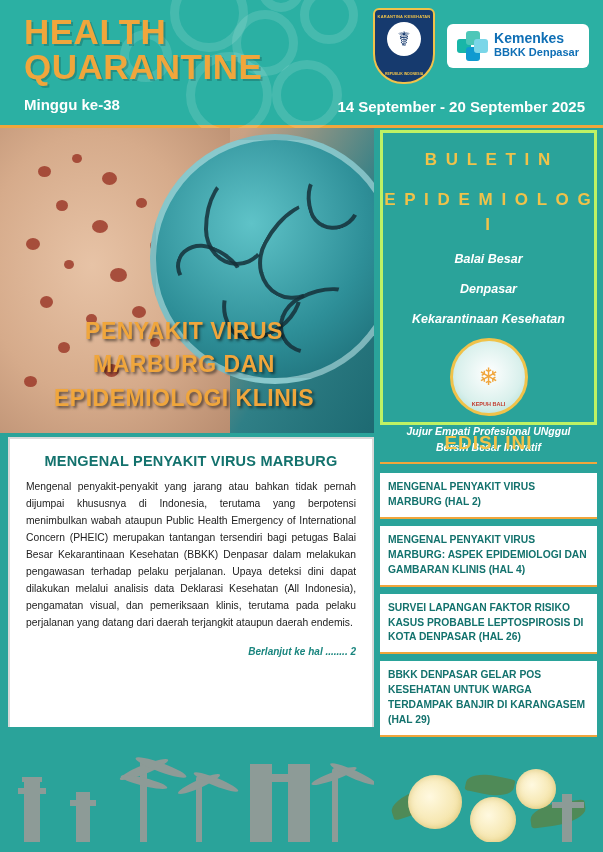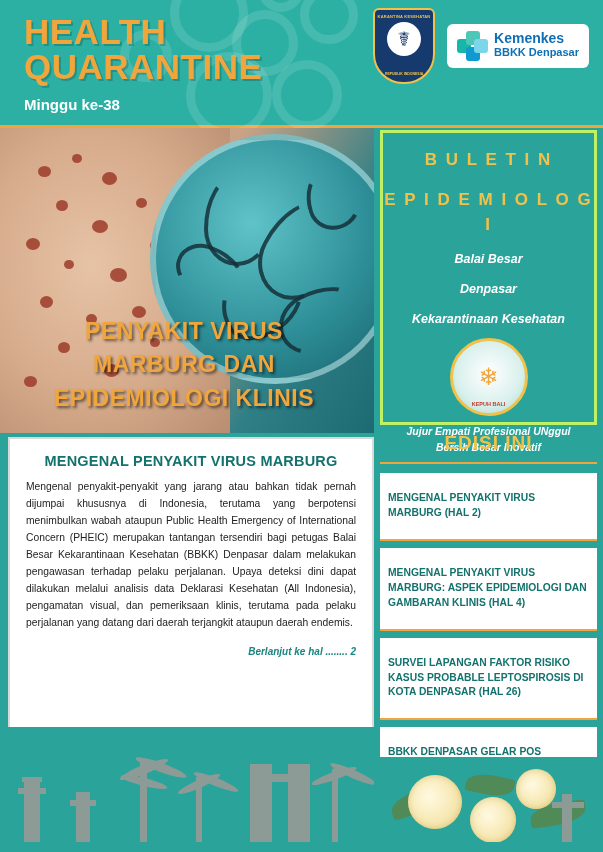--- a/index.html
+++ b/index.html
@@ -191,21 +191,21 @@
   .edisi-title {
     text-align: center; font-size: 19px; font-weight: bold; color: #f0c24a;
     letter-spacing: 1px; margin-bottom: 8px;
   }
   .edisi-sep {
     height: 2px; background: #f0a63c; margin: 0 0 9px 0;
   }
   .edisi-item {
     background: #ffffff;
     border-bottom: 2px solid #f0a63c;
-    padding: 18px 8px;
+    padding: 7px 8px;
     margin-bottom: 7px;
     font-size: 10.3px; font-weight: bold; color: #13726d;
     line-height: 1.45;
   }
 
   
   .footer-left {
     position: absolute; left: 0; bottom: 0;
     width: 374px; height: 125px;
     background: #2aa39a;
@@ -249,20 +249,21 @@
       <div class="ring" style="left:120px; top:30px; width:52px; height:52px;"></div>
       <div class="ring" style="left:258px; top:-34px; width:46px; height:46px;"></div>
     </div>
 
     <div class="title-block">
       <div class="title-main">HEALTH</div>
       <div class="title-main">QUARANTINE</div>
       <div class="title-sub">Minggu ke-38</div>
     </div>
 
+    <div class="date-range">14 September - 20 September 2025</div>
 
     <div class="logos">
       <div class="logo-karantina">
         <div class="lk-top">KARANTINA KESEHATAN</div>
         <div class="lk-circle">☤</div>
         <div class="lk-bot">REPUBLIK INDONESIA</div>
       </div>
       <div class="logo-kemenkes">
         <div class="kmk-mark">
           <div class="d1"></div>

